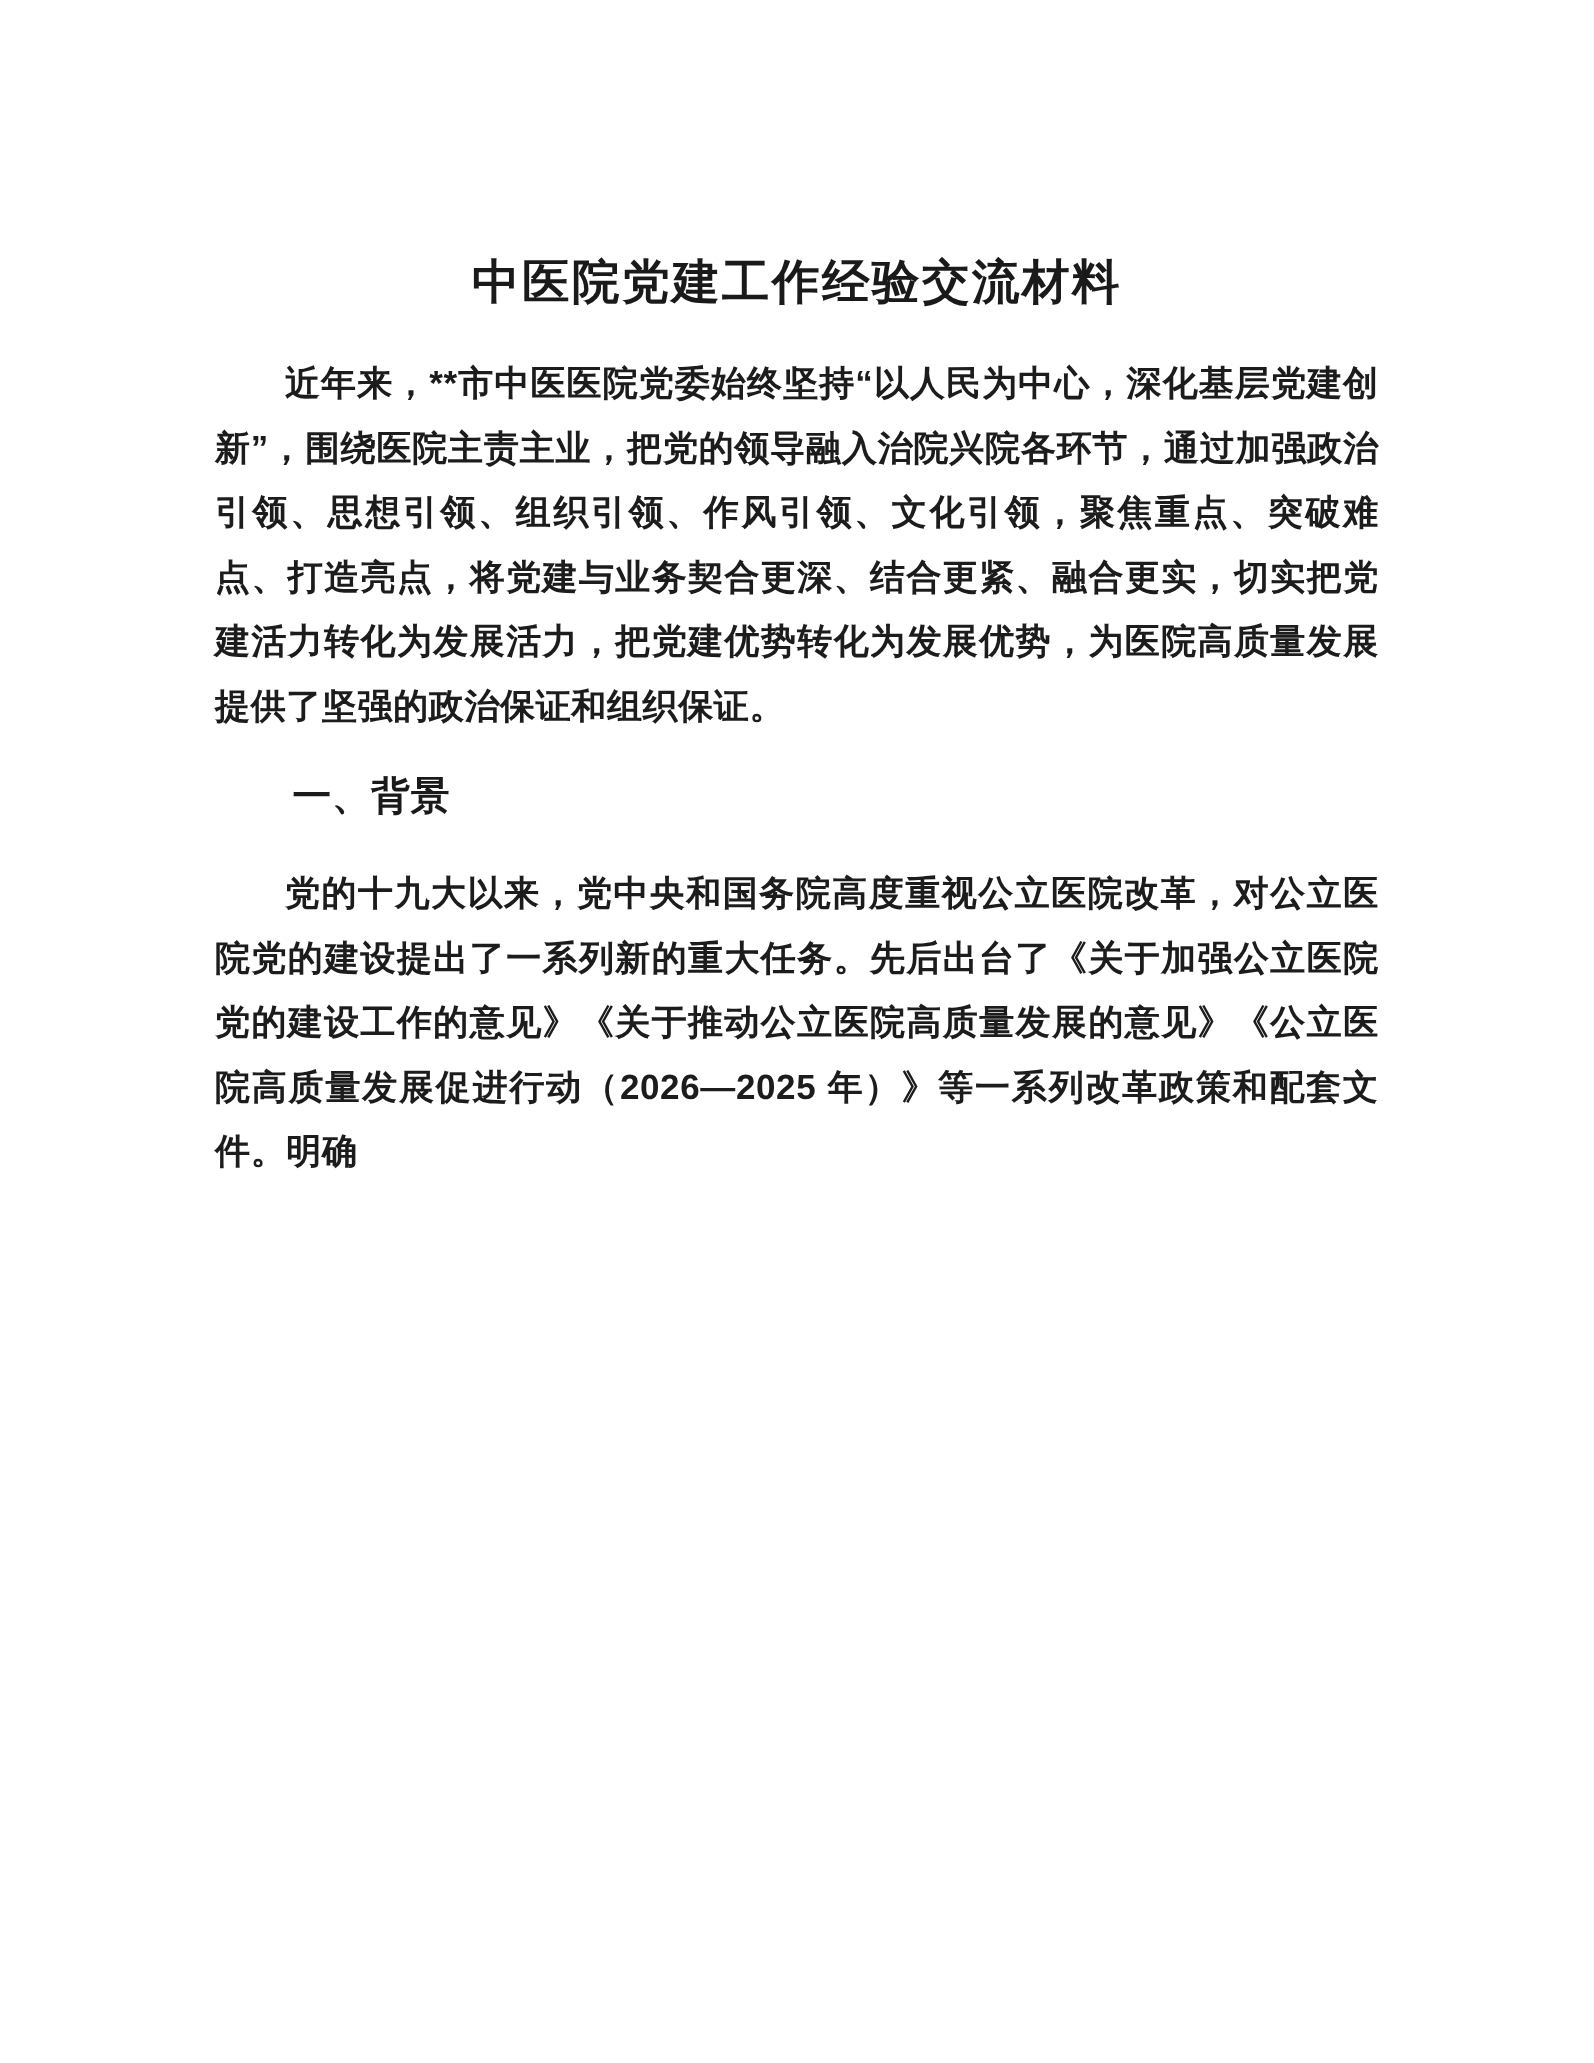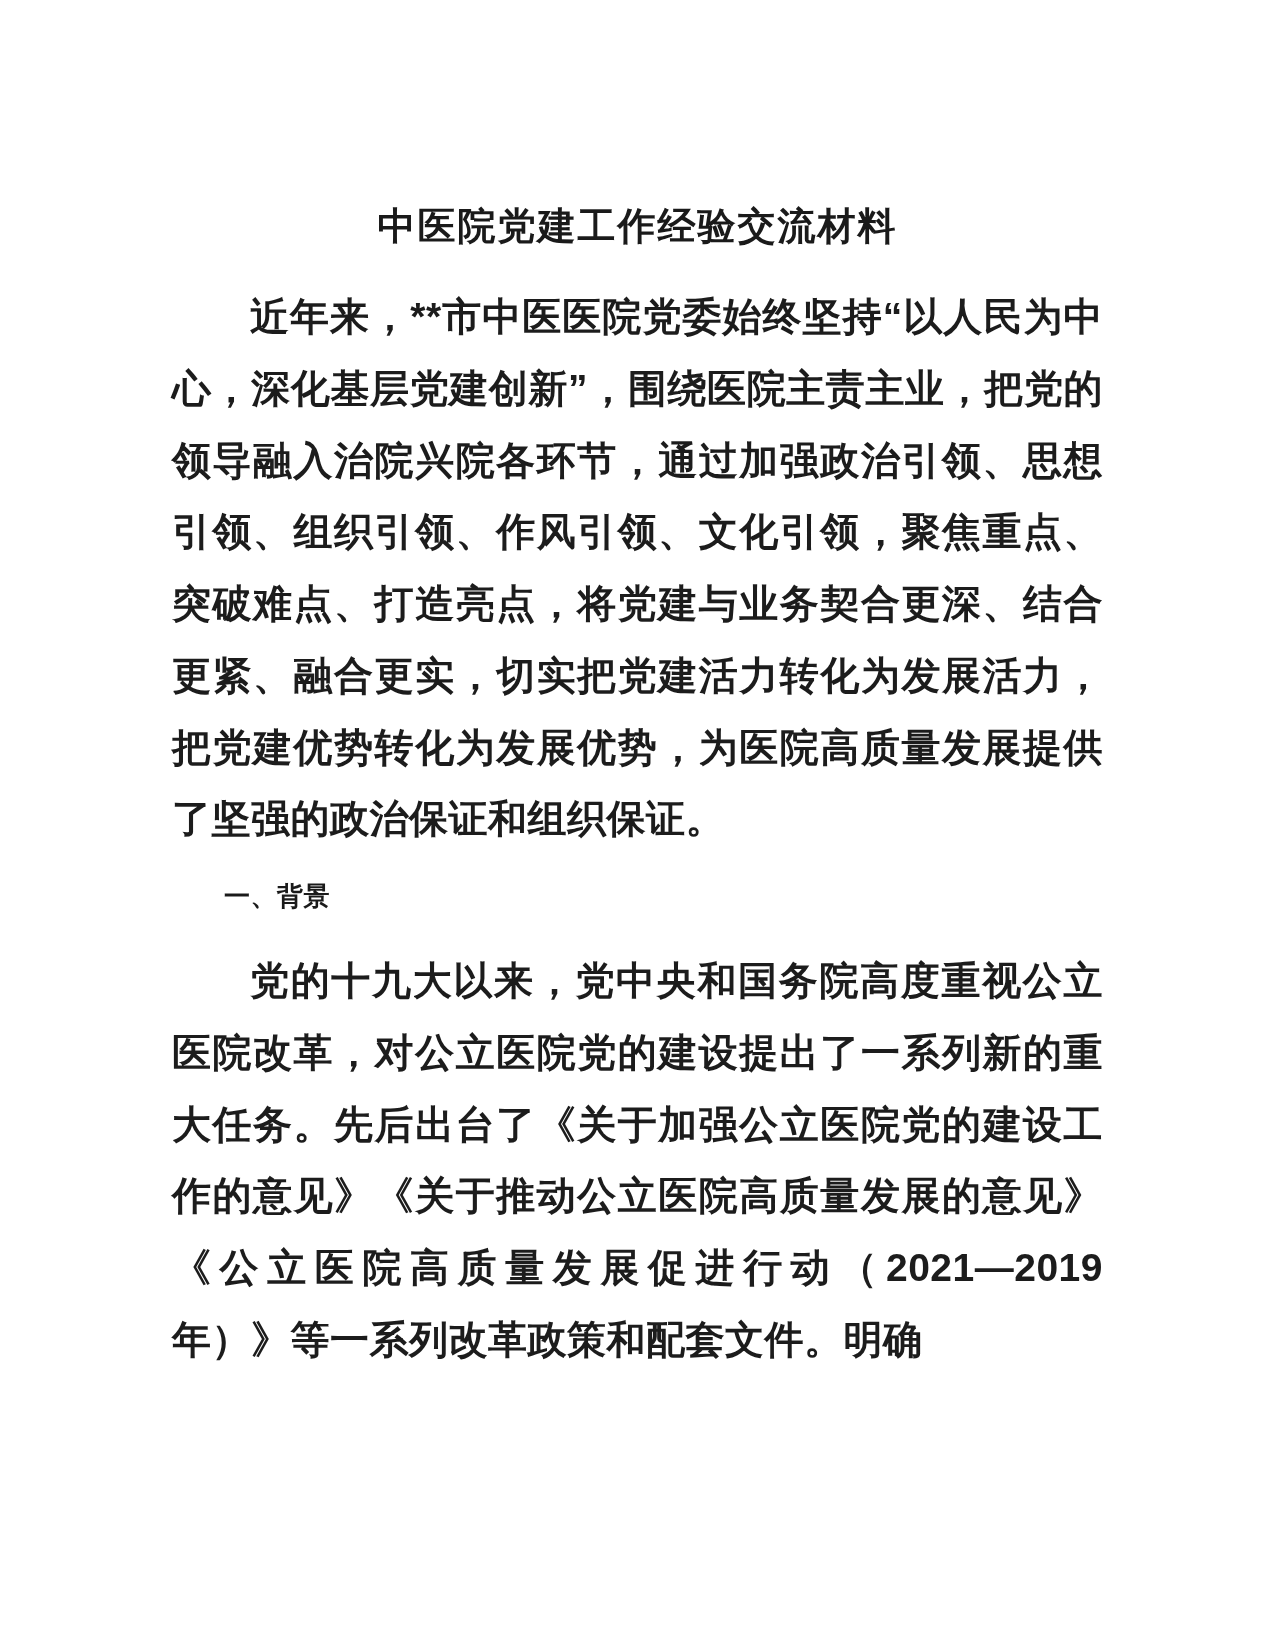--- a/index.html
+++ b/index.html
@@ -23,32 +23,32 @@
     margin: 0 0 28px 0;
     text-align: center;
     font-size: 38px;
     font-weight: 700;
     letter-spacing: 2px;
     line-height: 1.4;
     color: #1a1a1a;
   }
   .doc-para {
     margin: 0 0 14px 0;
-    font-size: 39px;
+    font-size: 28px;
     font-weight: 600;
     line-height: 1.84;
     text-align: justify;
     text-justify: inter-ideograph;
     text-indent: 2em;
     letter-spacing: 0.5px;
     word-break: break-all;
   }
   .doc-heading {
     margin: 18px 0 20px 0;
-    font-size: 26px;
+    font-size: 31px;
     font-weight: 600;
     line-height: 1.84;
     text-indent: 2em;
     letter-spacing: 0.5px;
     color: #1a1a1a;
   }
   .doc-para.spaced-before {
     margin-top: 24px;
   }
 </style>
@@ -56,14 +56,14 @@
 <body>
 
 <div class="page">
   <h1 class="doc-title">中医院党建工作经验交流材料</h1>
 
   <p class="doc-para">近年来，**市中医医院党委始终坚持“以人民为中心，深化基层党建创新”，围绕医院主责主业，把党的领导融入治院兴院各环节，通过加强政治引领、思想引领、组织引领、作风引领、文化引领，聚焦重点、突破难点、打造亮点，将党建与业务契合更深、结合更紧、融合更实，切实把党建活力转化为发展活力，把党建优势转化为发展优势，为医院高质量发展提供了坚强的政治保证和组织保证。</p>
 
   <h2 class="doc-heading">一、背景</h2>
 
 
-  <p class="doc-para spaced-before">党的十九大以来，党中央和国务院高度重视公立医院改革，对公立医院党的建设提出了一系列新的重大任务。先后出台了《关于加强公立医院党的建设工作的意见》《关于推动公立医院高质量发展的意见》《公立医院高质量发展促进行动（2021—2019 年）》等一系列改革政策和配套文件。明确</p>
+  <p class="doc-para spaced-before">党的十九大以来，党中央和国务院高度重视公立医院改革，对公立医院党的建设提出了一系列新的重大任务。先后出台了《关于加强公立医院党的建设工作的意见》《关于推动公立医院高质量发展的意见》《公立医院高质量发展促进行动（2026—2025 年）》等一系列改革政策和配套文件。明确</p>
 </div>
 
 </body></html>

